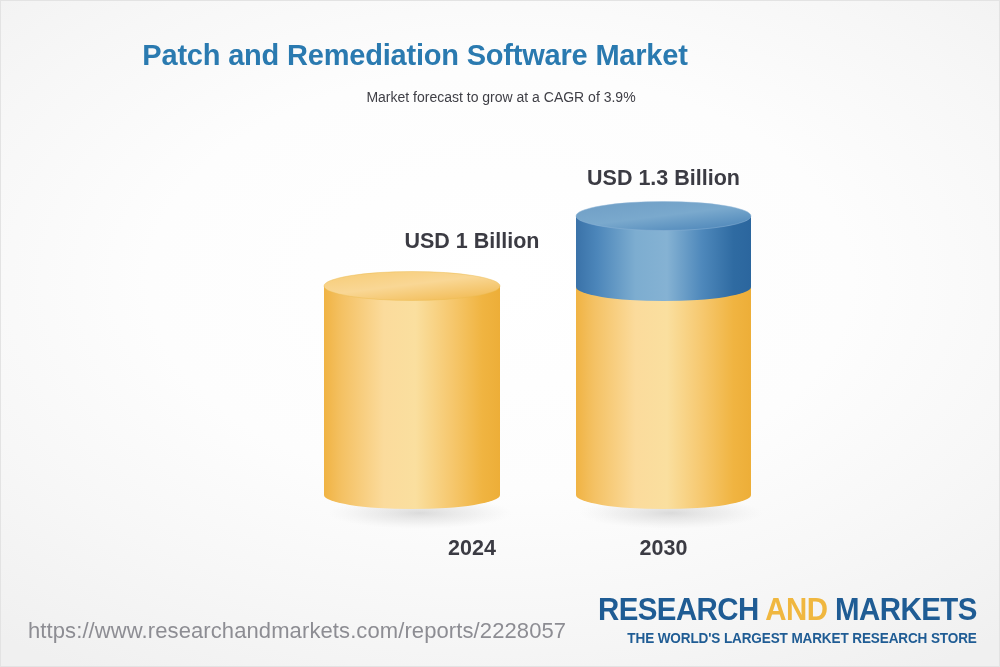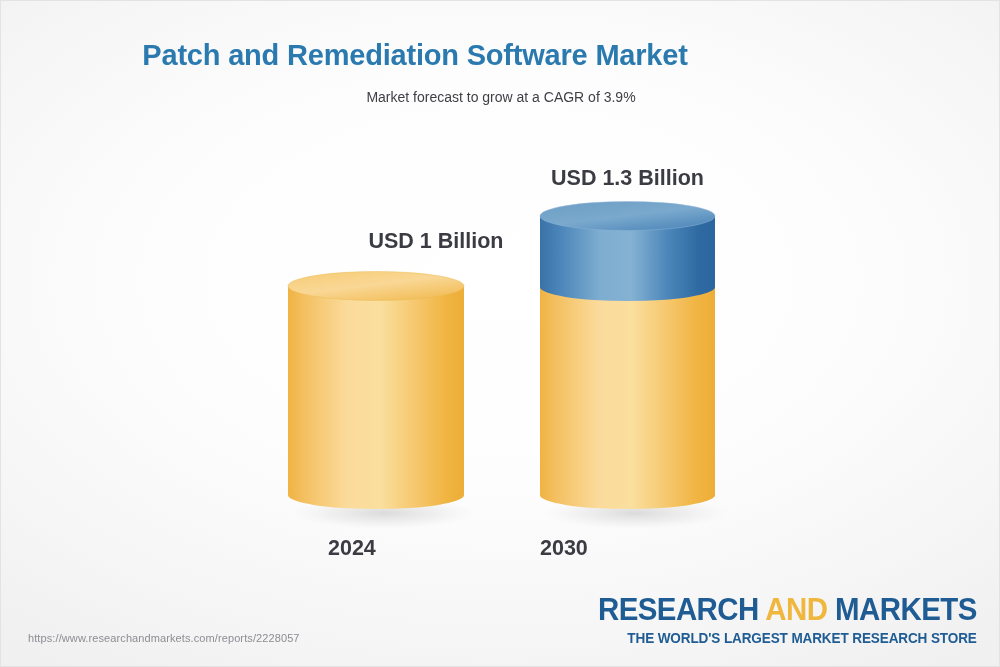--- a/index.html
+++ b/index.html
@@ -51,54 +51,55 @@
   .plot {
     position: absolute;
     left: 0;
     top: 0;
     width: 1000px;
     height: 600px;
   }
 
   .bar-group {
     position: absolute;
+    margin-left: 36px;
   }
 
   .value-label {
     position: absolute;
     width: 100%;
     text-align: center;
     font-size: 21.5px;
     font-weight: bold;
     color: #3b3b43;
     white-space: nowrap;
   }
 
   .cat-label {
     position: absolute;
     width: 100%;
-    text-align: left;
+    text-align: center;
     font-size: 21.5px;
     font-weight: bold;
     color: #3b3b43;
   }
 
   .cyl-svg {
     position: absolute;
     left: 0;
     top: 0;
     overflow: visible;
   }
 
   
   .footer-url {
     position: absolute;
     left: 27px;
     bottom: 22px;
-    font-size: 11px;
+    font-size: 22px;
     color: #8d8d93;
     letter-spacing: 0.1px;
     white-space: nowrap;
   }
 
   .brand {
     position: absolute;
     right: 22px;
     bottom: 20px;
     text-align: right;

